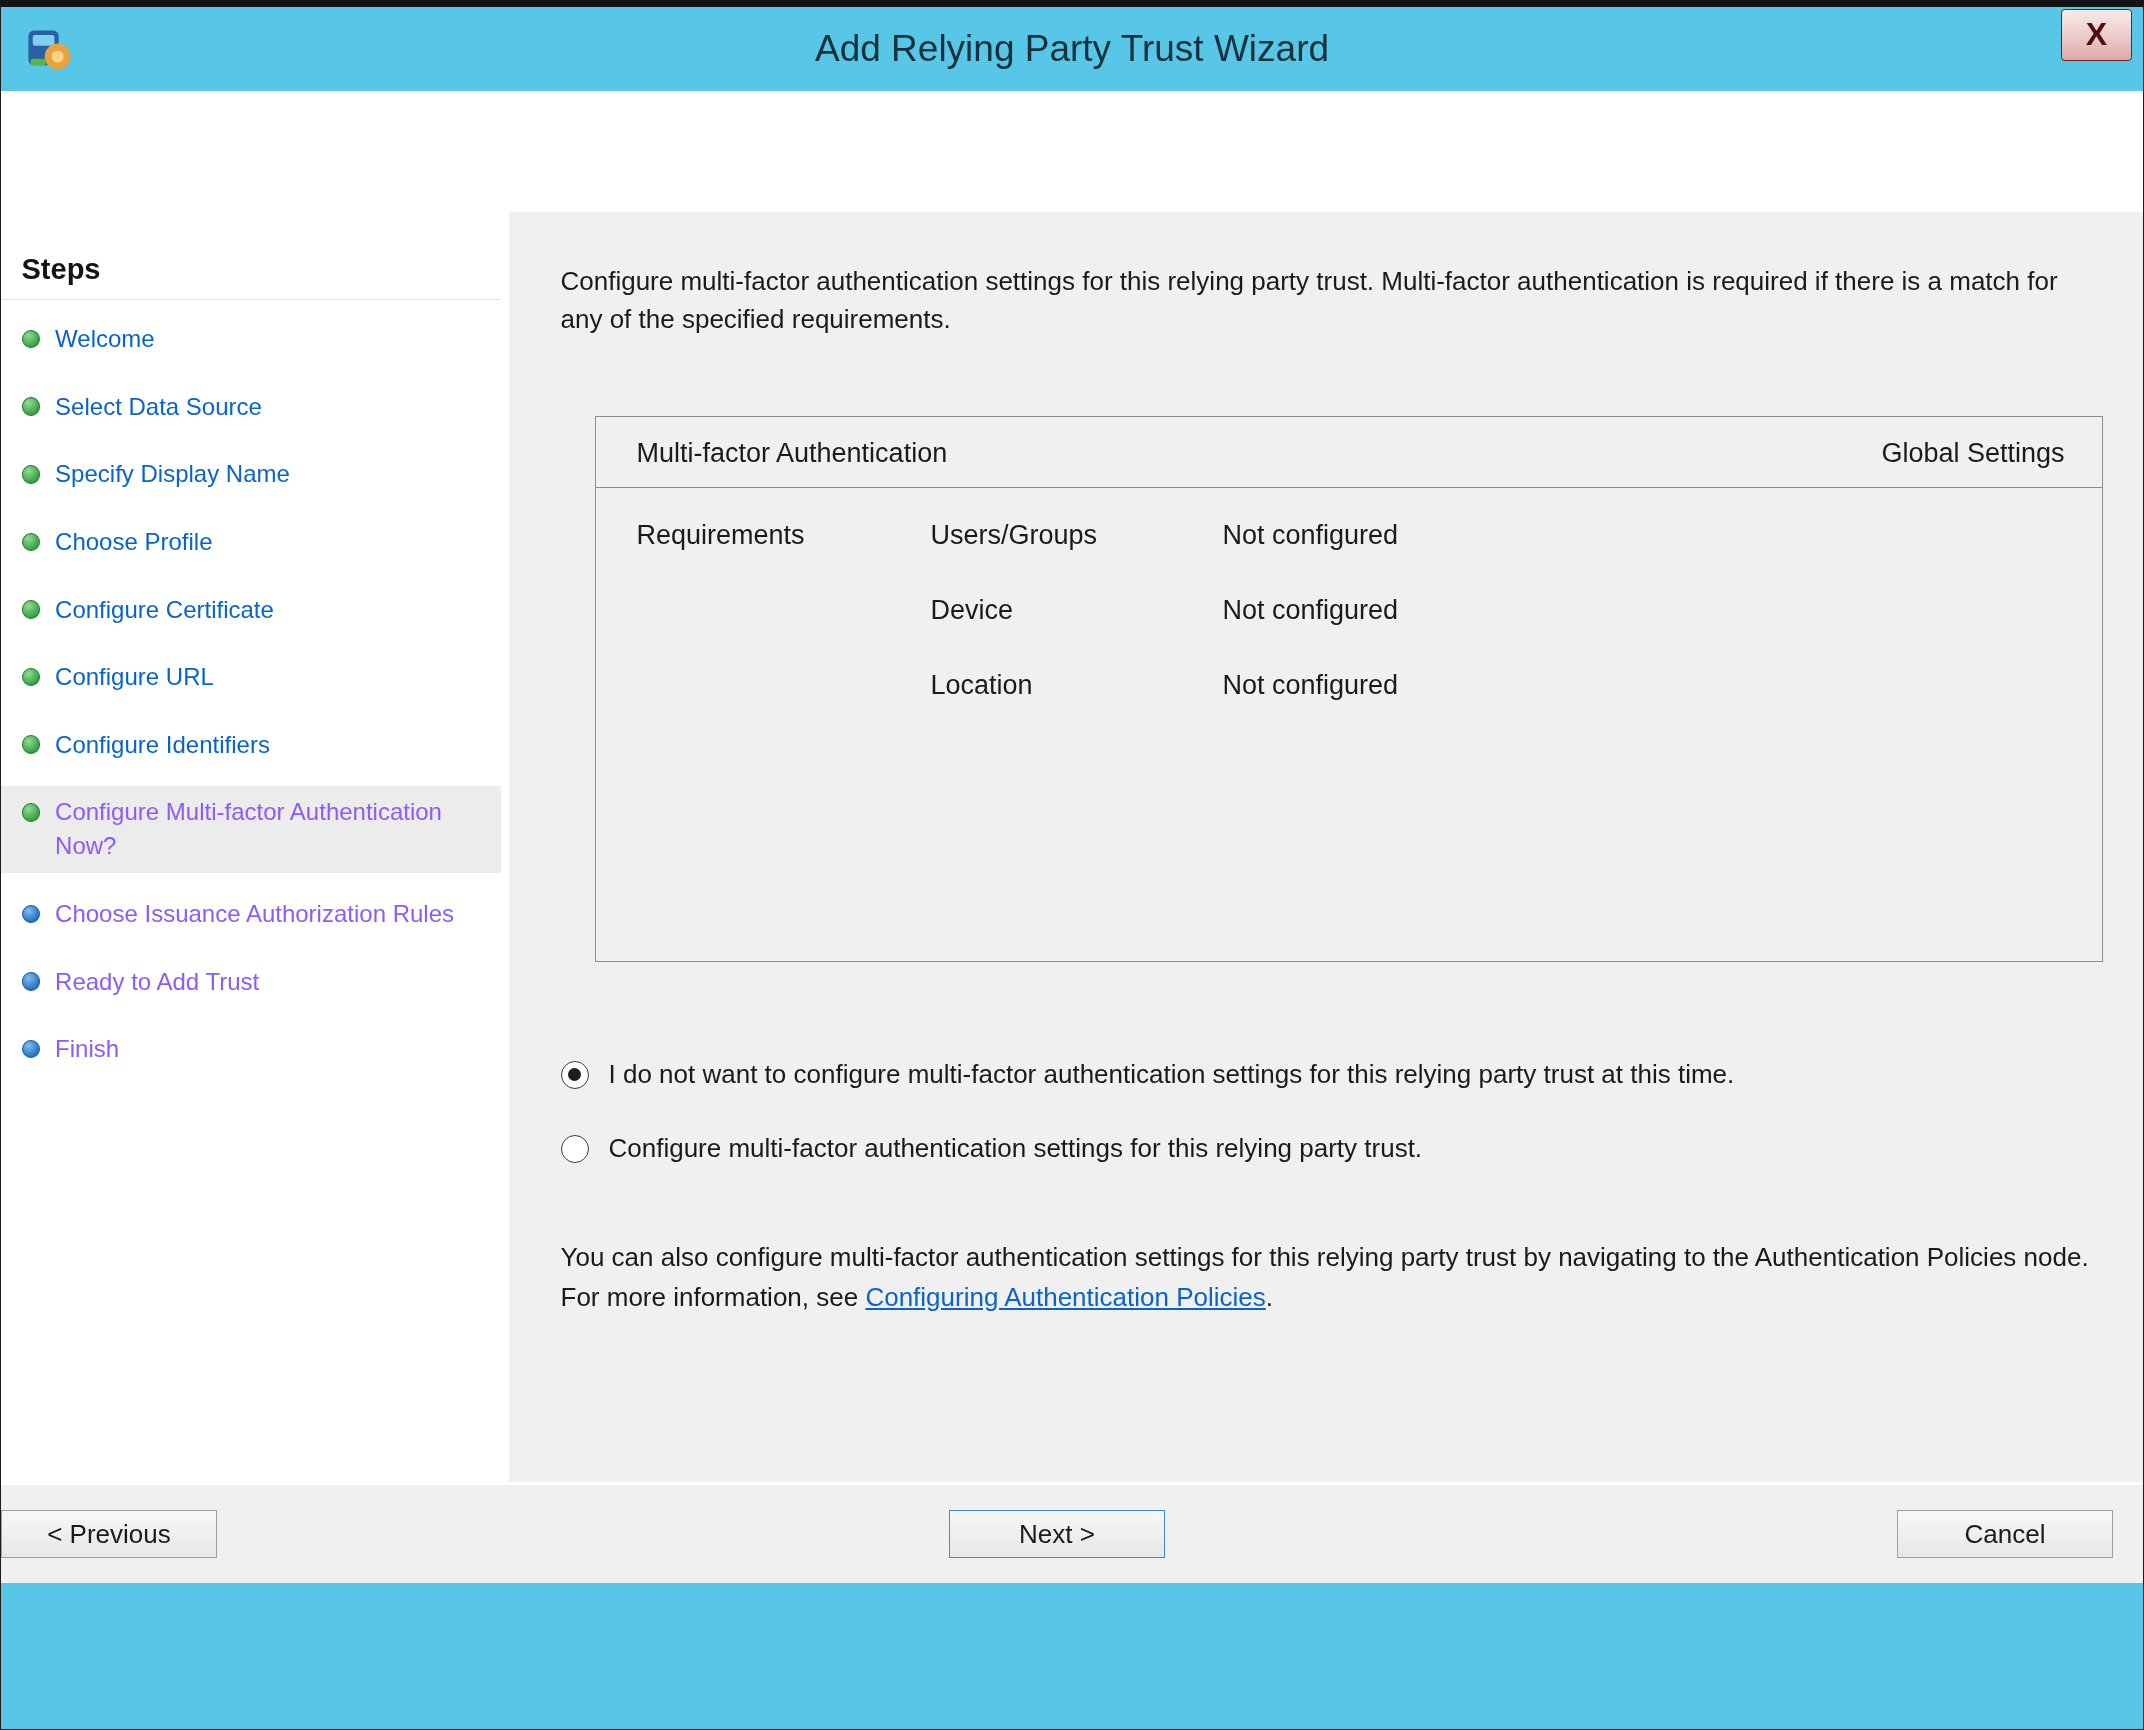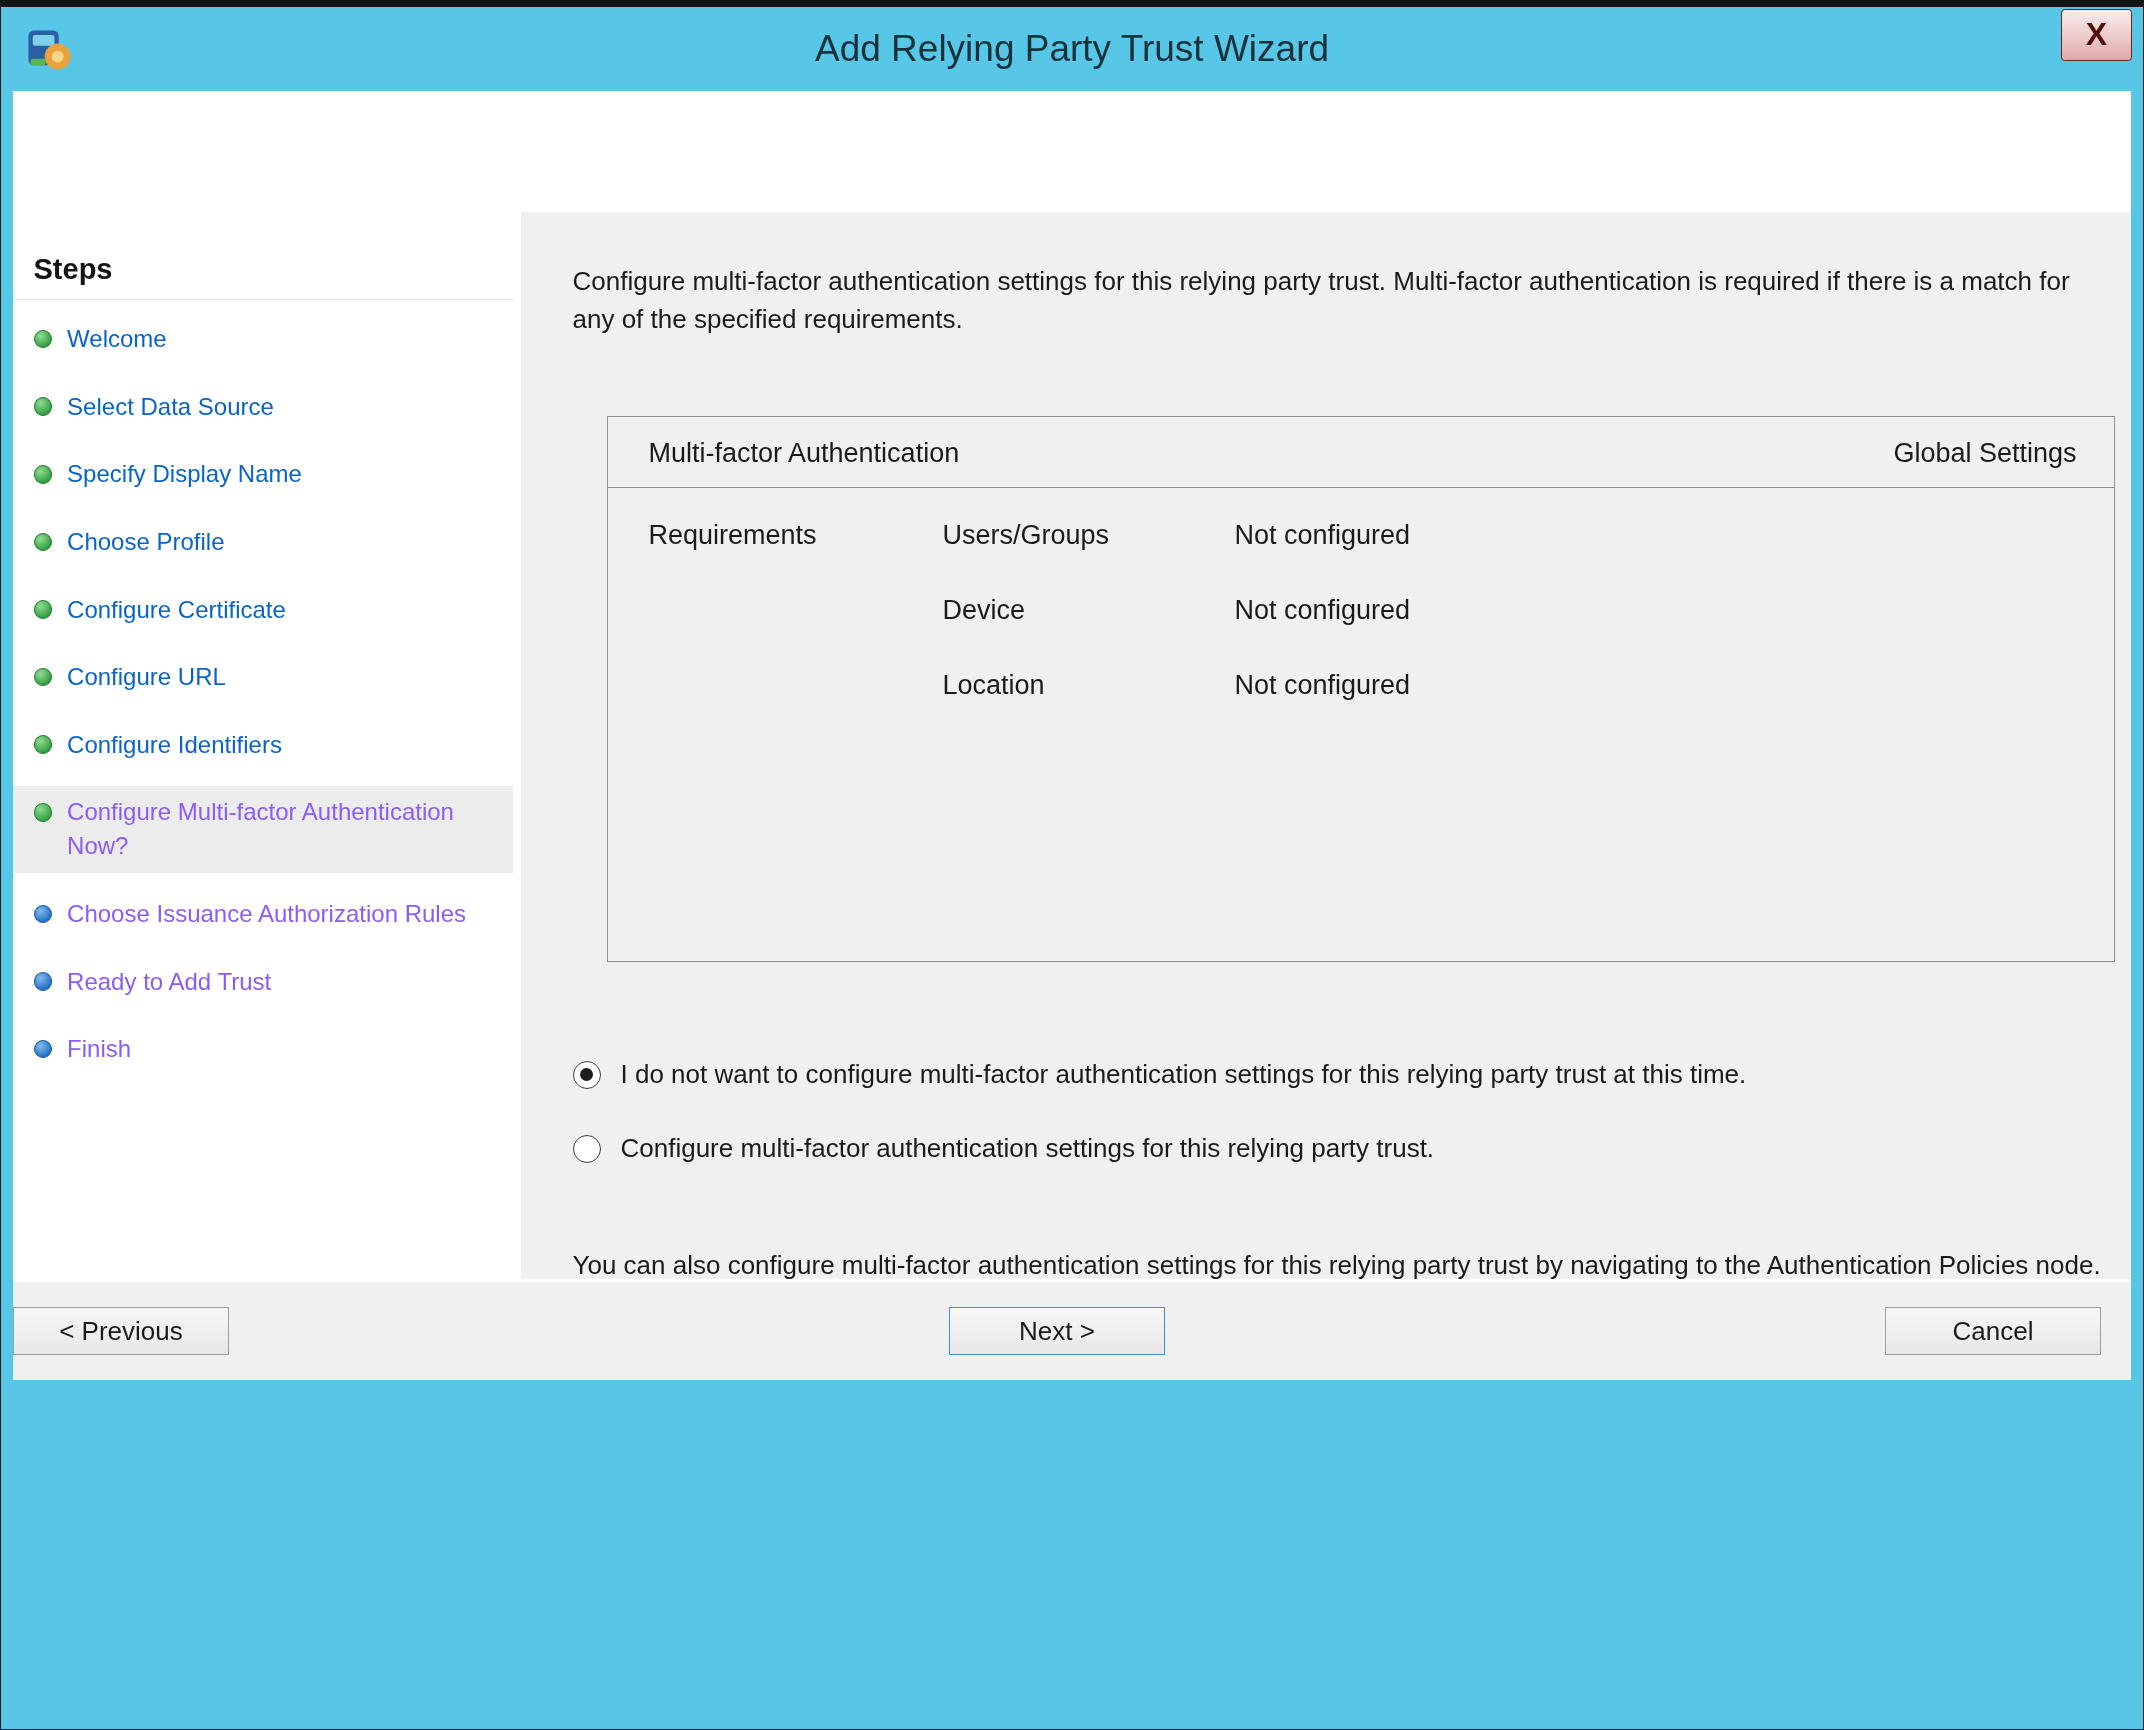--- a/index.html
+++ b/index.html
@@ -34,22 +34,22 @@
     width:71px; height:52px;
     background:linear-gradient(180deg,#f7ecec 0%, #ecc9c9 55%, #dfa8a8 100%);
     border:1.9px solid #6e2020; border-radius:3.7px;
     display:flex; align-items:center; justify-content:center;
     font-size:32px; font-weight:bold; color:#501010;
     cursor:pointer;
   }
 
   
   .frame-body{
-    margin:0 12px;
-    height:1289px;
+    margin:0 0;
+    height:1492px;
     background:#ffffff;
     display:flex; flex-direction:column;
   }
   .header-strip{ height:121px; background:#ffffff; flex:0 0 121px; }
 
   .content-row{ flex:1 1 auto; display:flex; overflow:hidden; }
 
   
   .sidebar{
     width:500px; flex:0 0 500px;
@@ -126,21 +126,21 @@
     background:#ffffff;
     display:flex; align-items:center; justify-content:center;
     cursor:pointer;
   }
   .radio-inner{ width:13px; height:13px; border-radius:50%; background:#1d1d1d; display:none; }
   .radio.checked .radio-inner{ display:block; }
   .option-label{ line-height:35px; cursor:default; }
 
   .footnote{
     margin-top:71px;
-    line-height:56px;
+    line-height:40px;
     max-width:1585px;
   }
   .footnote a{ color:#0a64c8; text-decoration:underline; cursor:pointer; }
 
   
   .button-band{
     flex:0 0 101px;
     background:#f0f0f0;
     border-top:3.7px solid #ffffff;
     display:flex; align-items:center; justify-content:space-between;

